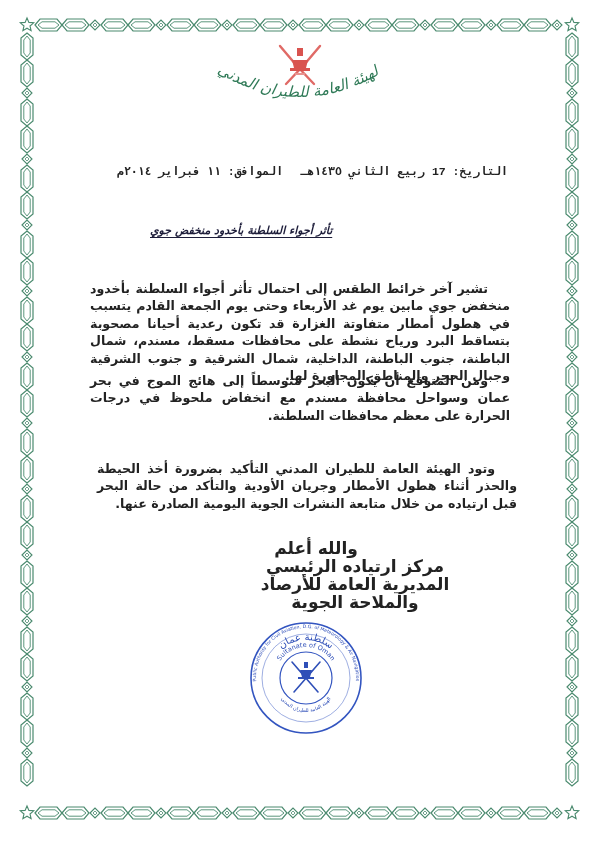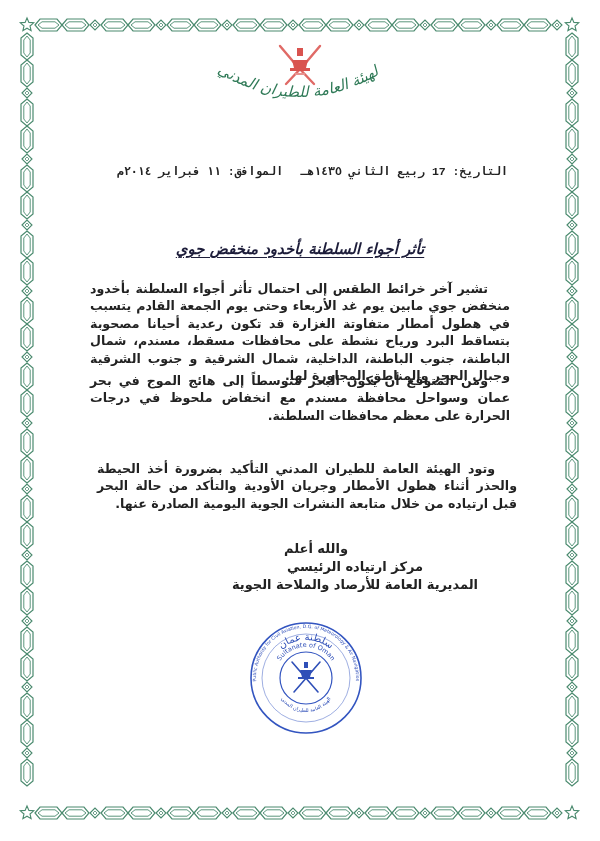--- a/index.html
+++ b/index.html
@@ -14,36 +14,36 @@
     .org-name {
       position: absolute; left: 200px; top: 62px; width: 200px; height: 50px;
     }
     .date-line {
       position: absolute; top: 164px; font-size: 11.5px; font-weight: bold;
       direction: rtl; white-space: nowrap; color: #222; font-family: Liberation Mono, monospace;
     }
     .date-hijri { right: 92px; }
     .date-greg { left: 117px; }
     .title {
-      position: absolute; left: 150px; width: 300px; top: 240px; text-align: center;
-      font-size: 15px; font-weight: bold; font-style: italic; direction: rtl;
+      position: absolute; left: 150px; width: 300px; top: 224px; text-align: left;
+      font-size: 11px; font-weight: bold; font-style: italic; direction: rtl;
       text-decoration: underline; text-underline-offset: 3px; color: #1d1d3a;
     }
     .para {
       position: absolute; left: 90px; width: 420px; direction: rtl; text-align: justify;
       text-align-last: right;
       font-size: 12.6px; font-weight: bold; line-height: 17.4px; color: #222;
     }
     .para .lead { display: inline-block; width: 22px; }
     .p1 { top: 280px; }
     .p2 { top: 372px; }
     .p3 { top: 460px; margin-left: 7px; }
     .sign {
       position: absolute; left: 230px; width: 250px; text-align: center; direction: rtl;
-      font-size: 13px; font-weight: bold; line-height: 17.5px; color: #222;
+      font-size: 17px; font-weight: bold; line-height: 17.5px; color: #222;
     }
     .sign-1 { top: 540px; left: 226px; width: 180px; }
     .sign-2 { top: 558px; }
     .sign-3 { top: 576px; }
     .stamp { position: absolute; left: 248px; top: 620px; width: 116px; height: 116px; }
   </style>
 </head>
 <body>
 
 <svg class="border-svg" viewBox="0 0 600 841" id="border-svg">

